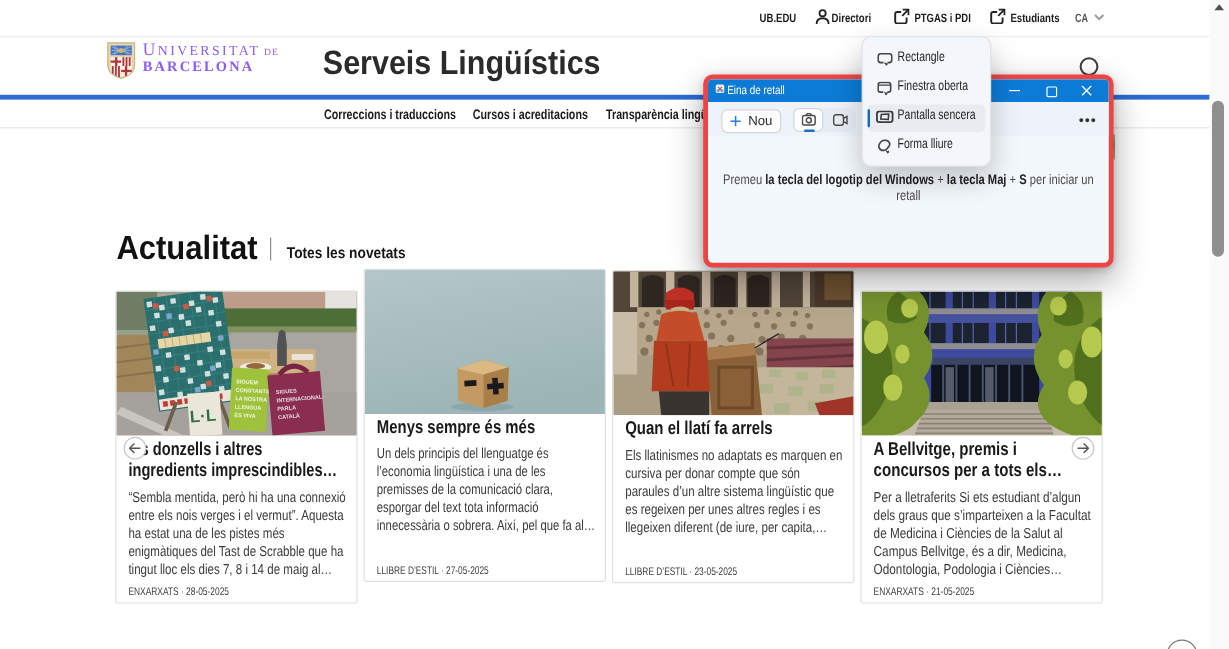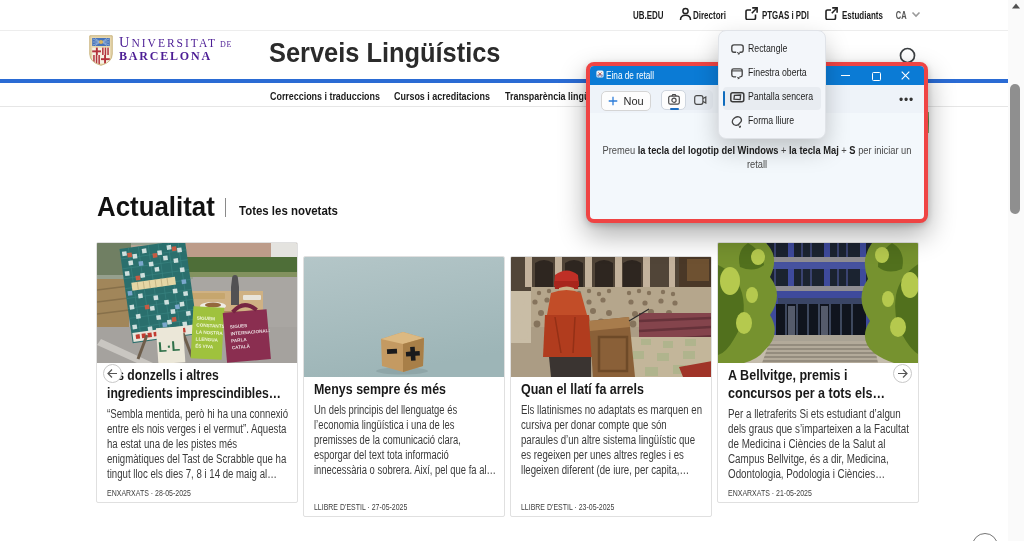--- a/index.html
+++ b/index.html
@@ -73,21 +73,21 @@
         <rect x="15.7" y="12.6" width="1.5" height="7.4"></rect>
         <rect x="18.3" y="12.6" width="1.5" height="7.4"></rect>
       <rect x="4.2" y="20" width="1.5" height="9"></rect>
         <rect x="6.8" y="20" width="1.5" height="10"></rect>
         <rect x="9.4" y="20" width="1.5" height="10"></rect>
       <rect x="15.1" y="20" width="1.9" height="9.5"></rect>
         <rect x="12" y="23.2" width="8.8" height="1.9"></rect>
     </g>
   </g>
 </svg>
-<div class="abs" style="left:119px;top:35px;font-family:'Liberation Serif',serif;color:#4c1d95;">
+<div class="abs" style="left:119px;top:35px;font-family:'Liberation Serif',serif;color:#8b5cf6;">
   <div style="font-size:11.5px;letter-spacing:2.0px;line-height:14px;"><span style="font-size:14.5px;">U</span>NIVERSITAT<span style="font-size:8px;letter-spacing:0.9px;"> DE</span></div>
   <div style="font-size:12px;letter-spacing:1.8px;line-height:15px;margin-top:-3px;font-weight:bold;">BARCELONA</div>
 </div>
 <div id="hdrtitle" class="abs" style="transform:scaleX(0.907);left:268.8px;top:37px;font-size:28px;font-weight:bold;color:#2b2b2b;white-space:nowrap;transform-origin:0 0;">Serveis Lingüístics</div>
 
 <div class="abs" style="left:0;top:79px;width:1008px;height:3.5px;background:#2a6bd4;"></div>
 
 <div id="nav1" class="abs navitem" style="transform:scaleX(0.775);left:269.5px;top:90px;">Correccions i traduccions</div>
 <div id="nav2" class="abs navitem" style="transform:scaleX(0.778);left:394px;top:90px;">Cursos i acreditacions</div>
 <div id="nav3" class="abs navitem" style="transform:scaleX(0.777);left:505px;top:90px;">Transparència lingüística</div>
@@ -239,42 +239,42 @@
     <g transform="rotate(-4 76 100)">
       <rect x="60" y="84" width="27" height="36" fill="#ebe7d8"></rect>
       <text x="61" y="108" fill="#2f7049" font-size="14" font-weight="bold" font-family="Liberation Sans">L·L</text>
     </g>
   </svg>
   <div id="c1t" class="ctitle" style="transform:scaleX(0.786);">els donzells i altres<br>ingredients imprescindibles…</div>
   <div id="c1b" class="cbody" style="transform:scaleX(0.803);top:164px;">“Sembla mentida, però hi ha una connexió<br>entre els nois verges i el vermut”. Aquesta<br>ha estat una de les pistes més<br>enigmàtiques del Tast de Scrabble que ha<br>tingut lloc els dies 7, 8 i 14 de maig al…</div>
   <div id="m1" class="cmeta" style="transform:scaleX(0.761);">ENXARXATS · 28-05-2025</div>
 </div>
 
-<div class="abs card" style="left:303px;top:256px;">
+<div class="abs card" style="left:303px;top:224px;">
   <svg width="202" height="120" viewBox="0 0 202 120">
     <defs>
         <linearGradient id="tealbg" x1="0" y1="0" x2="0.3" y2="1">
       <stop offset="0" stop-color="#b4c6c8"></stop>
           <stop offset="1" stop-color="#9db5b7"></stop>
     </linearGradient>
       </defs>
     <rect width="202" height="120" fill="url(#tealbg)"></rect>
     <ellipse cx="98" cy="114" rx="26" ry="3.5" fill="#8fa6a8"></ellipse>
     <path d="M77 82 L99 75 L120 81 L119 109 L99 115 L78 109 Z" fill="#c49a62"></path>
     <path d="M77 82 L99 75 L120 81 L99 87 Z" fill="#dcb982"></path>
     <path d="M99 87 L120 81 L119 109 L99 115 Z" fill="#a87f48"></path>
     <rect x="83" y="92" width="10" height="4.8" fill="#1a1a1c" transform="rotate(-3 88 94)"></rect>
     <path d="M102 94.5 h4.6 v-4.6 h4.6 v4.6 h4.6 v4.6 h-4.6 v4.6 h-4.6 v-4.6 h-4.6 Z" fill="#1a1a1c" transform="rotate(-4 108 97)"></path>
   </svg>
   <div id="c2t" class="ctitle" style="transform:scaleX(0.802);">Menys sempre és més</div>
   <div id="c2b" class="cbody" style="transform:scaleX(0.786);top:146px;">Un dels principis del llenguatge és<br>l’economia lingüística i una de les<br>premisses de la comunicació clara,<br>esporgar del text tota informació<br>innecessària o sobrera. Així, pel que fa al…</div>
   <div id="m2" class="cmeta" style="transform:scaleX(0.757);">LLIBRE D’ESTIL · 27-05-2025</div>
 </div>
 
-<div class="abs card" style="left:510px;top:256px;">
+<div class="abs card" style="left:510px;top:225px;">
   <svg width="202" height="120" viewBox="0 0 202 120">
     <rect width="202" height="120" fill="#ab9c84"></rect>
     <rect x="0" y="0" width="202" height="34" fill="#514538"></rect>
     <g fill="#c3b29c">
       <rect x="14" y="0" width="7" height="30"></rect>
         <rect x="44" y="0" width="7" height="32"></rect>
         <rect x="74" y="0" width="7" height="32"></rect>
         <rect x="104" y="0" width="7" height="32"></rect>
         <rect x="132" y="0" width="7" height="32"></rect>
         <rect x="158" y="0" width="6" height="30"></rect>

